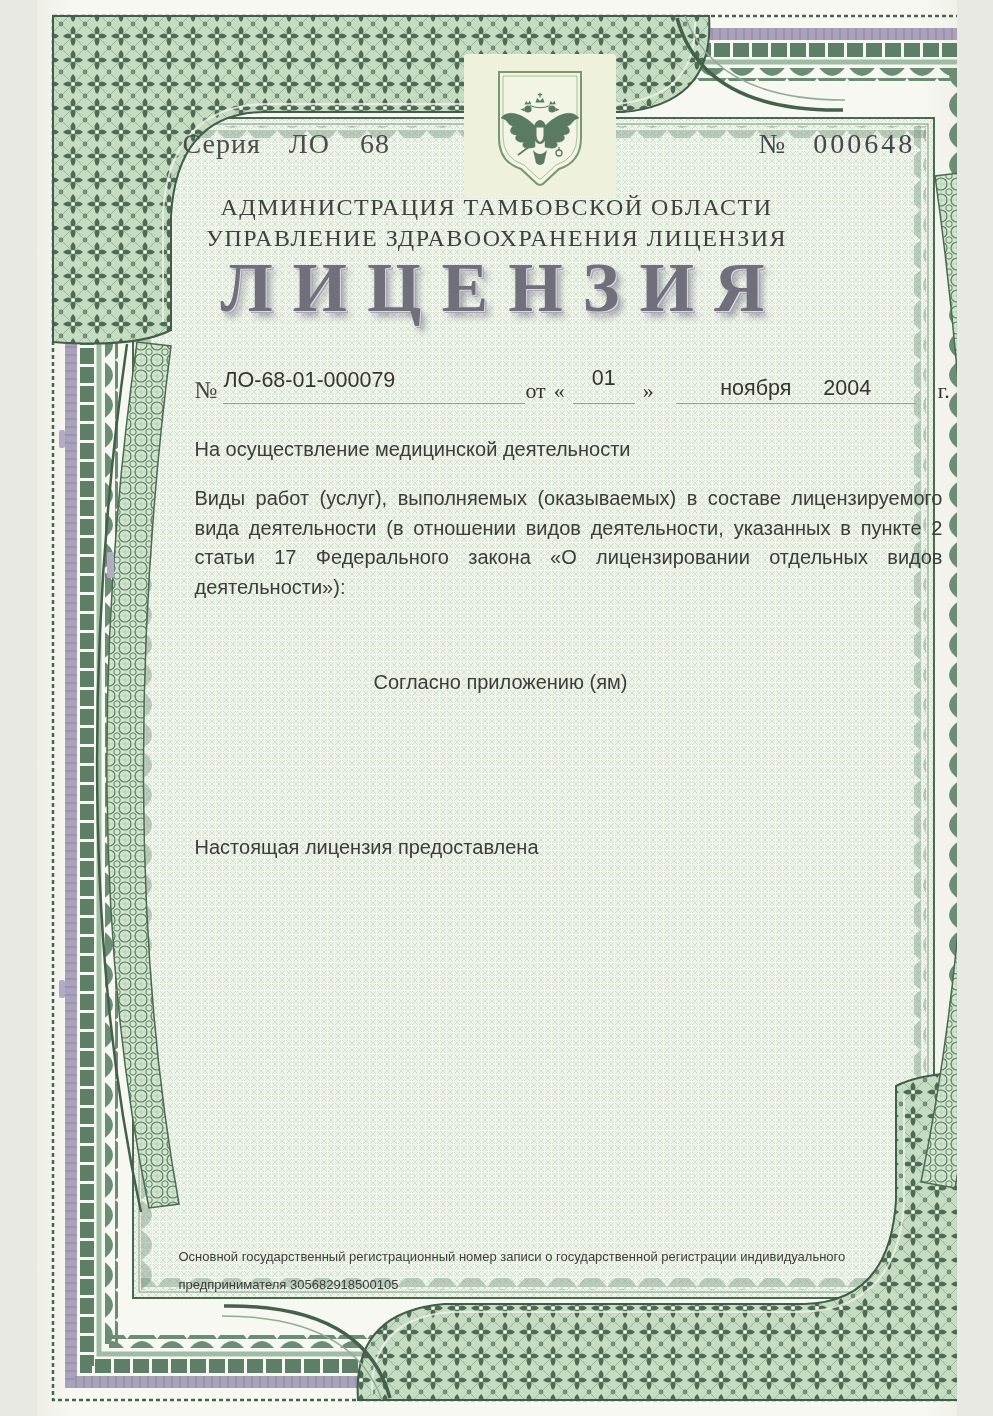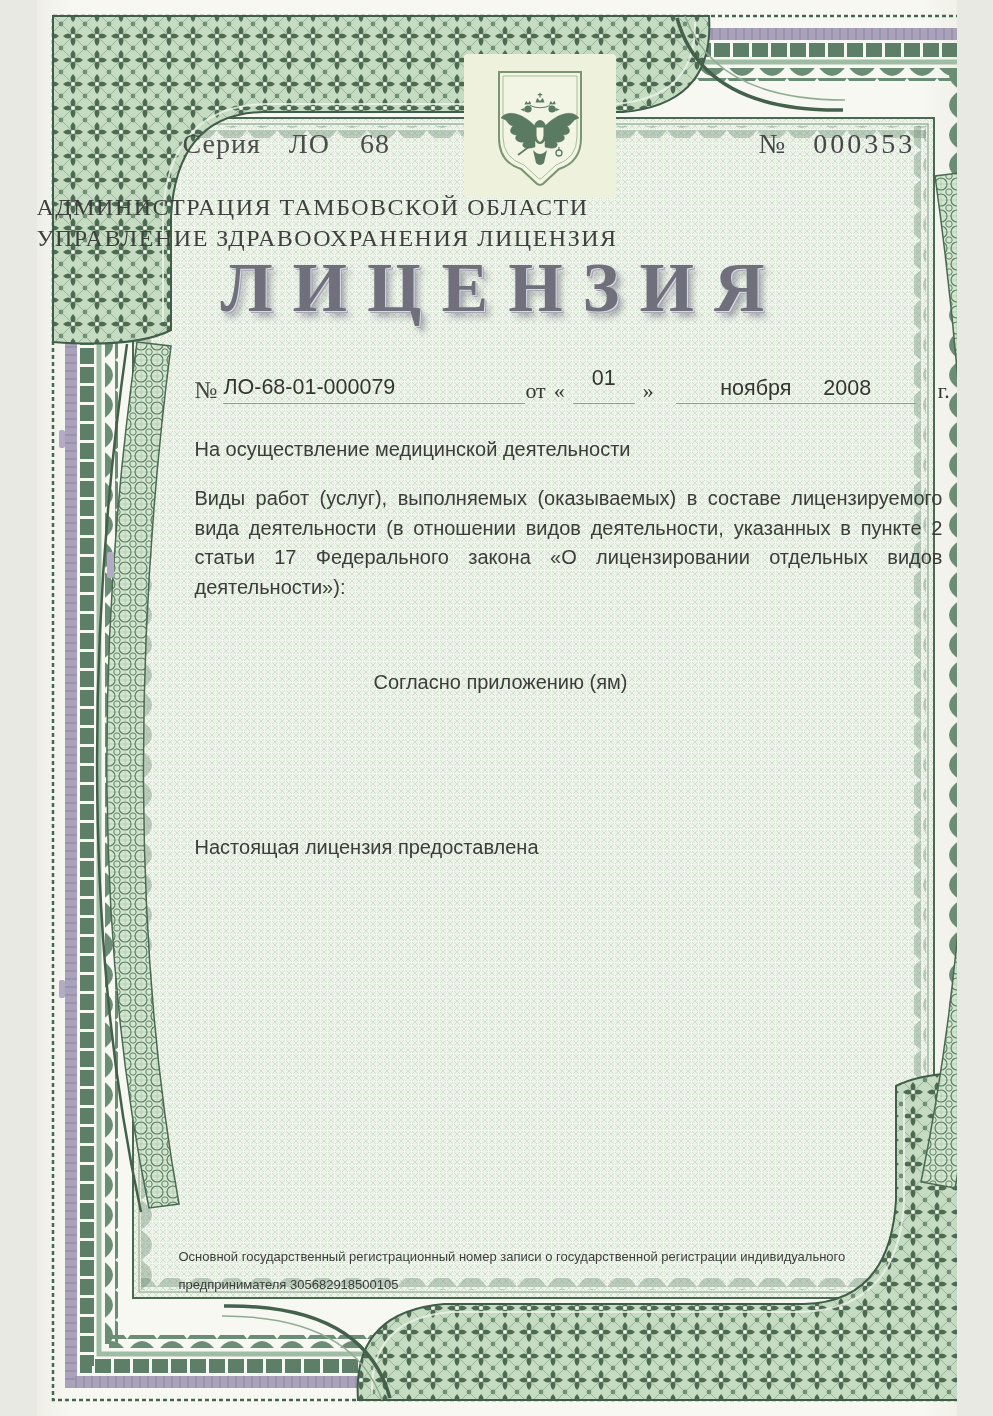--- a/index.html
+++ b/index.html
@@ -13,34 +13,34 @@
   .border-art{position:absolute; inset:0; width:993px; height:1416px;}
   .abs{position:absolute;}
 
   .series{top:128px; left:146px; font-family:"Liberation Serif",serif;
           font-size:28px; color:#4b4d49; letter-spacing:1px;}
   .series .gap1{margin-left:28px;} .series .gap2{margin-left:30px;}
   .docnum{top:128px; left:722px; font-family:"Liberation Serif",serif;
           font-size:28px; color:#45474a;}
   .docnum .num{margin-left:28px; letter-spacing:3px;}
 
-  .authority{top:192px; left:0; right:0; 
+  .authority{top:192px; left:0; right:0; text-align:center;
              font-family:"Liberation Serif",serif; font-size:24px;
              line-height:31px; letter-spacing:1.5px; color:#3e403d;}
 
   .doc-title{top:248px; left:0; right:0; text-align:center;
              font-family:"Liberation Serif",serif; font-weight:bold;
              font-size:70px; letter-spacing:20px; padding-left:12px;
              color:#70707c;
              text-shadow:1px 1px 0 #d9d9e1, 2px 2px 0 #a6a6b4, 5px 6px 6px rgba(80,80,100,.45);}
 
   .licrow{top:366px; left:158px; right:116px; display:flex; align-items:flex-end;
           font-size:21.5px; color:#33362f;}
   .licrow .nosign{font-family:"Liberation Serif",serif; font-size:24px; color:#44463f; margin-right:6px;}
-  .licrow .licnum{display:inline-block; min-width:302px; border-bottom:1.5px solid #97979a; padding-bottom:3px;}
+  .licrow .licnum{display:inline-block; min-width:302px; border-bottom:1.5px solid #97979a; padding-bottom:10px;}
   .licrow .datewrap{margin-left:auto; display:flex; align-items:flex-end; white-space:nowrap;}
   .licrow .fromlbl{font-family:"Liberation Serif",serif; font-size:22px; margin-right:0;}
   .licrow .q{font-family:"Liberation Serif",serif; font-size:22px; margin:0 8px;}
   .licrow .day{display:inline-block; min-width:62px; text-align:center;
                border-bottom:1.5px solid #97979a; padding-bottom:12px;}
   .licrow .my{display:inline-block; min-width:240px; text-align:center; word-spacing:26px;
               border-bottom:1.5px solid #97979a; padding-bottom:2px; margin-left:14px;}
   .licrow .ysuf{font-family:"Liberation Serif",serif; font-size:22px; margin-left:22px;}
 
   .activity{top:438px; left:158px; font-size:20px;}
@@ -178,39 +178,39 @@
         </g>
         <path d="M499,127 h8 v9 q0,4.5 -4,6.5 q-4,-2 -4,-6.5 Z" fill="#f2f5e3" stroke="#5a7a62" stroke-width="1"></path>
       </g>
     </g>
   </svg>
 
   <div class="abs series">
     <span>Серия</span><span class="gap1">ЛО</span><span class="gap2">68</span>
   </div>
   <div class="abs docnum">
-    <span>№</span><span class="num">000353</span>
+    <span>№</span><span class="num">000648</span>
   </div>
 
   <div class="abs authority">
     <div>АДМИНИСТРАЦИЯ ТАМБОВСКОЙ ОБЛАСТИ</div>
     <div>УПРАВЛЕНИЕ ЗДРАВООХРАНЕНИЯ ЛИЦЕНЗИЯ</div>
   </div>
 
   <div class="abs doc-title">ЛИЦЕНЗИЯ</div>
 
   <div class="abs licrow">
     <span class="nosign">№</span>
     <span class="licnum">ЛО-68-01-000079</span>
     <span class="datewrap">
       <span class="fromlbl">от</span>
       <span class="q">«</span>
       <span class="day">01</span>
       <span class="q">»</span>
-      <span class="my">ноября 2008</span>
+      <span class="my">ноября 2004</span>
       <span class="ysuf">г.</span>
     </span>
   </div>
 
   <div class="abs activity">На осуществление медицинской деятельности</div>
 
   <div class="abs works">Виды работ (услуг), выполняемых (оказываемых) в составе лицензируемого вида деятельности (в отношении видов деятельности, указанных в пункте 2 статьи 17 Федерального закона «О лицензировании отдельных видов деятельности»):</div>
 
   <div class="abs attach">Согласно приложению (ям)</div>
 

